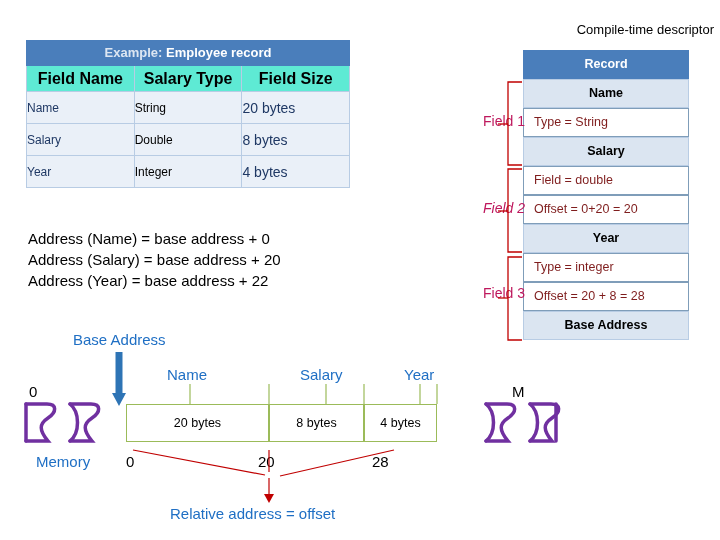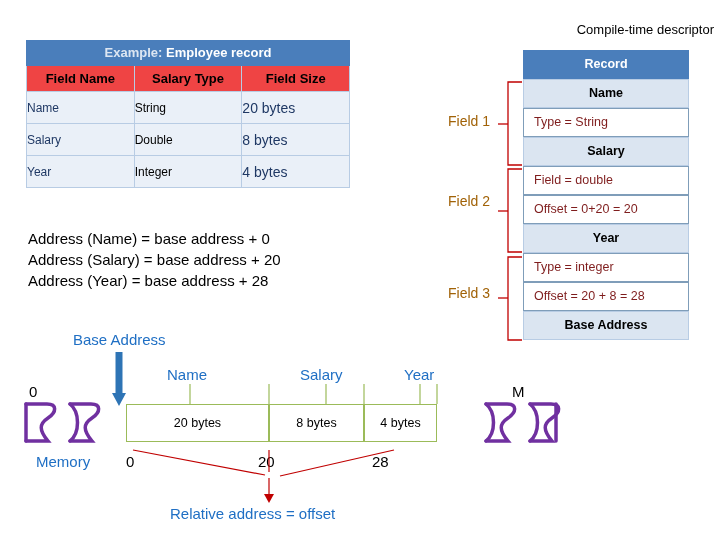--- a/index.html
+++ b/index.html
@@ -36,24 +36,24 @@
     font-weight: bold;
     height: 24px;
     line-height: 24px;
     border: 1px solid #4a7ebb;
   }
   .tbl-title .ex {
     color: #dce6f2;
     font-weight: bold;
   }
   .hdr-row td {
-    background: #ef4444;
-    color: #000000;
-    font-weight: bold;
-    font-size: 13px;
+    background: #5eead4;
+    color: #000000;
+    font-weight: bold;
+    font-size: 16px;
     text-align: center;
     height: 25px;
     border: 1px solid #b8cce4;
   }
   .body-row td {
     background: #eaf0f8;
     font-size: 12px;
     height: 31px;
     border: 1px solid #b8cce4;
     padding-left: 9px;
@@ -118,25 +118,26 @@
   }
   .desc-plain {
     background: #ffffff;
     color: #7f1d1d;
   }
 
   
   .field-label {
     position: absolute;
     font-size: 14px;
-    color: #a16207;
+    color: #be185d;
     white-space: nowrap;
+    margin-left: 35px;
   }
   #field1-label { left: 448px; top: 113px; }
-  #field2-label { left: 448px; top: 193px; }
+  #field2-label { left: 448px; top: 200px; font-style: italic; }
   #field3-label { left: 448px; top: 285px; }
 
   
   #base-address-label {
     position: absolute;
     left: 73px;
     top: 331px;
     font-size: 15px;
     color: #1f6fc4;
   }
@@ -240,21 +241,21 @@
     <td class="c-name">Year</td>
     <td class="c-type">Integer</td>
     <td class="c-size">4 bytes</td>
   </tr>
 </tbody>
   </table>
 
 <div id="address-lines">
   <div>Address (Name) = base address + 0</div>
   <div>Address (Salary) = base address + 20</div>
-  <div>Address (Year) = base address + 28</div>
+  <div>Address (Year) = base address + 22</div>
 </div>
 
 <div id="descriptor-title">Compile-time descriptor</div>
 
 <div id="descriptor">
   <div class="desc-row desc-head">Record</div>
   <div class="desc-row desc-sub">Name</div>
   <div class="desc-row desc-plain">Type = String</div>
   <div class="desc-row desc-sub">Salary</div>
   <div class="desc-row desc-plain">Field  = double</div>

